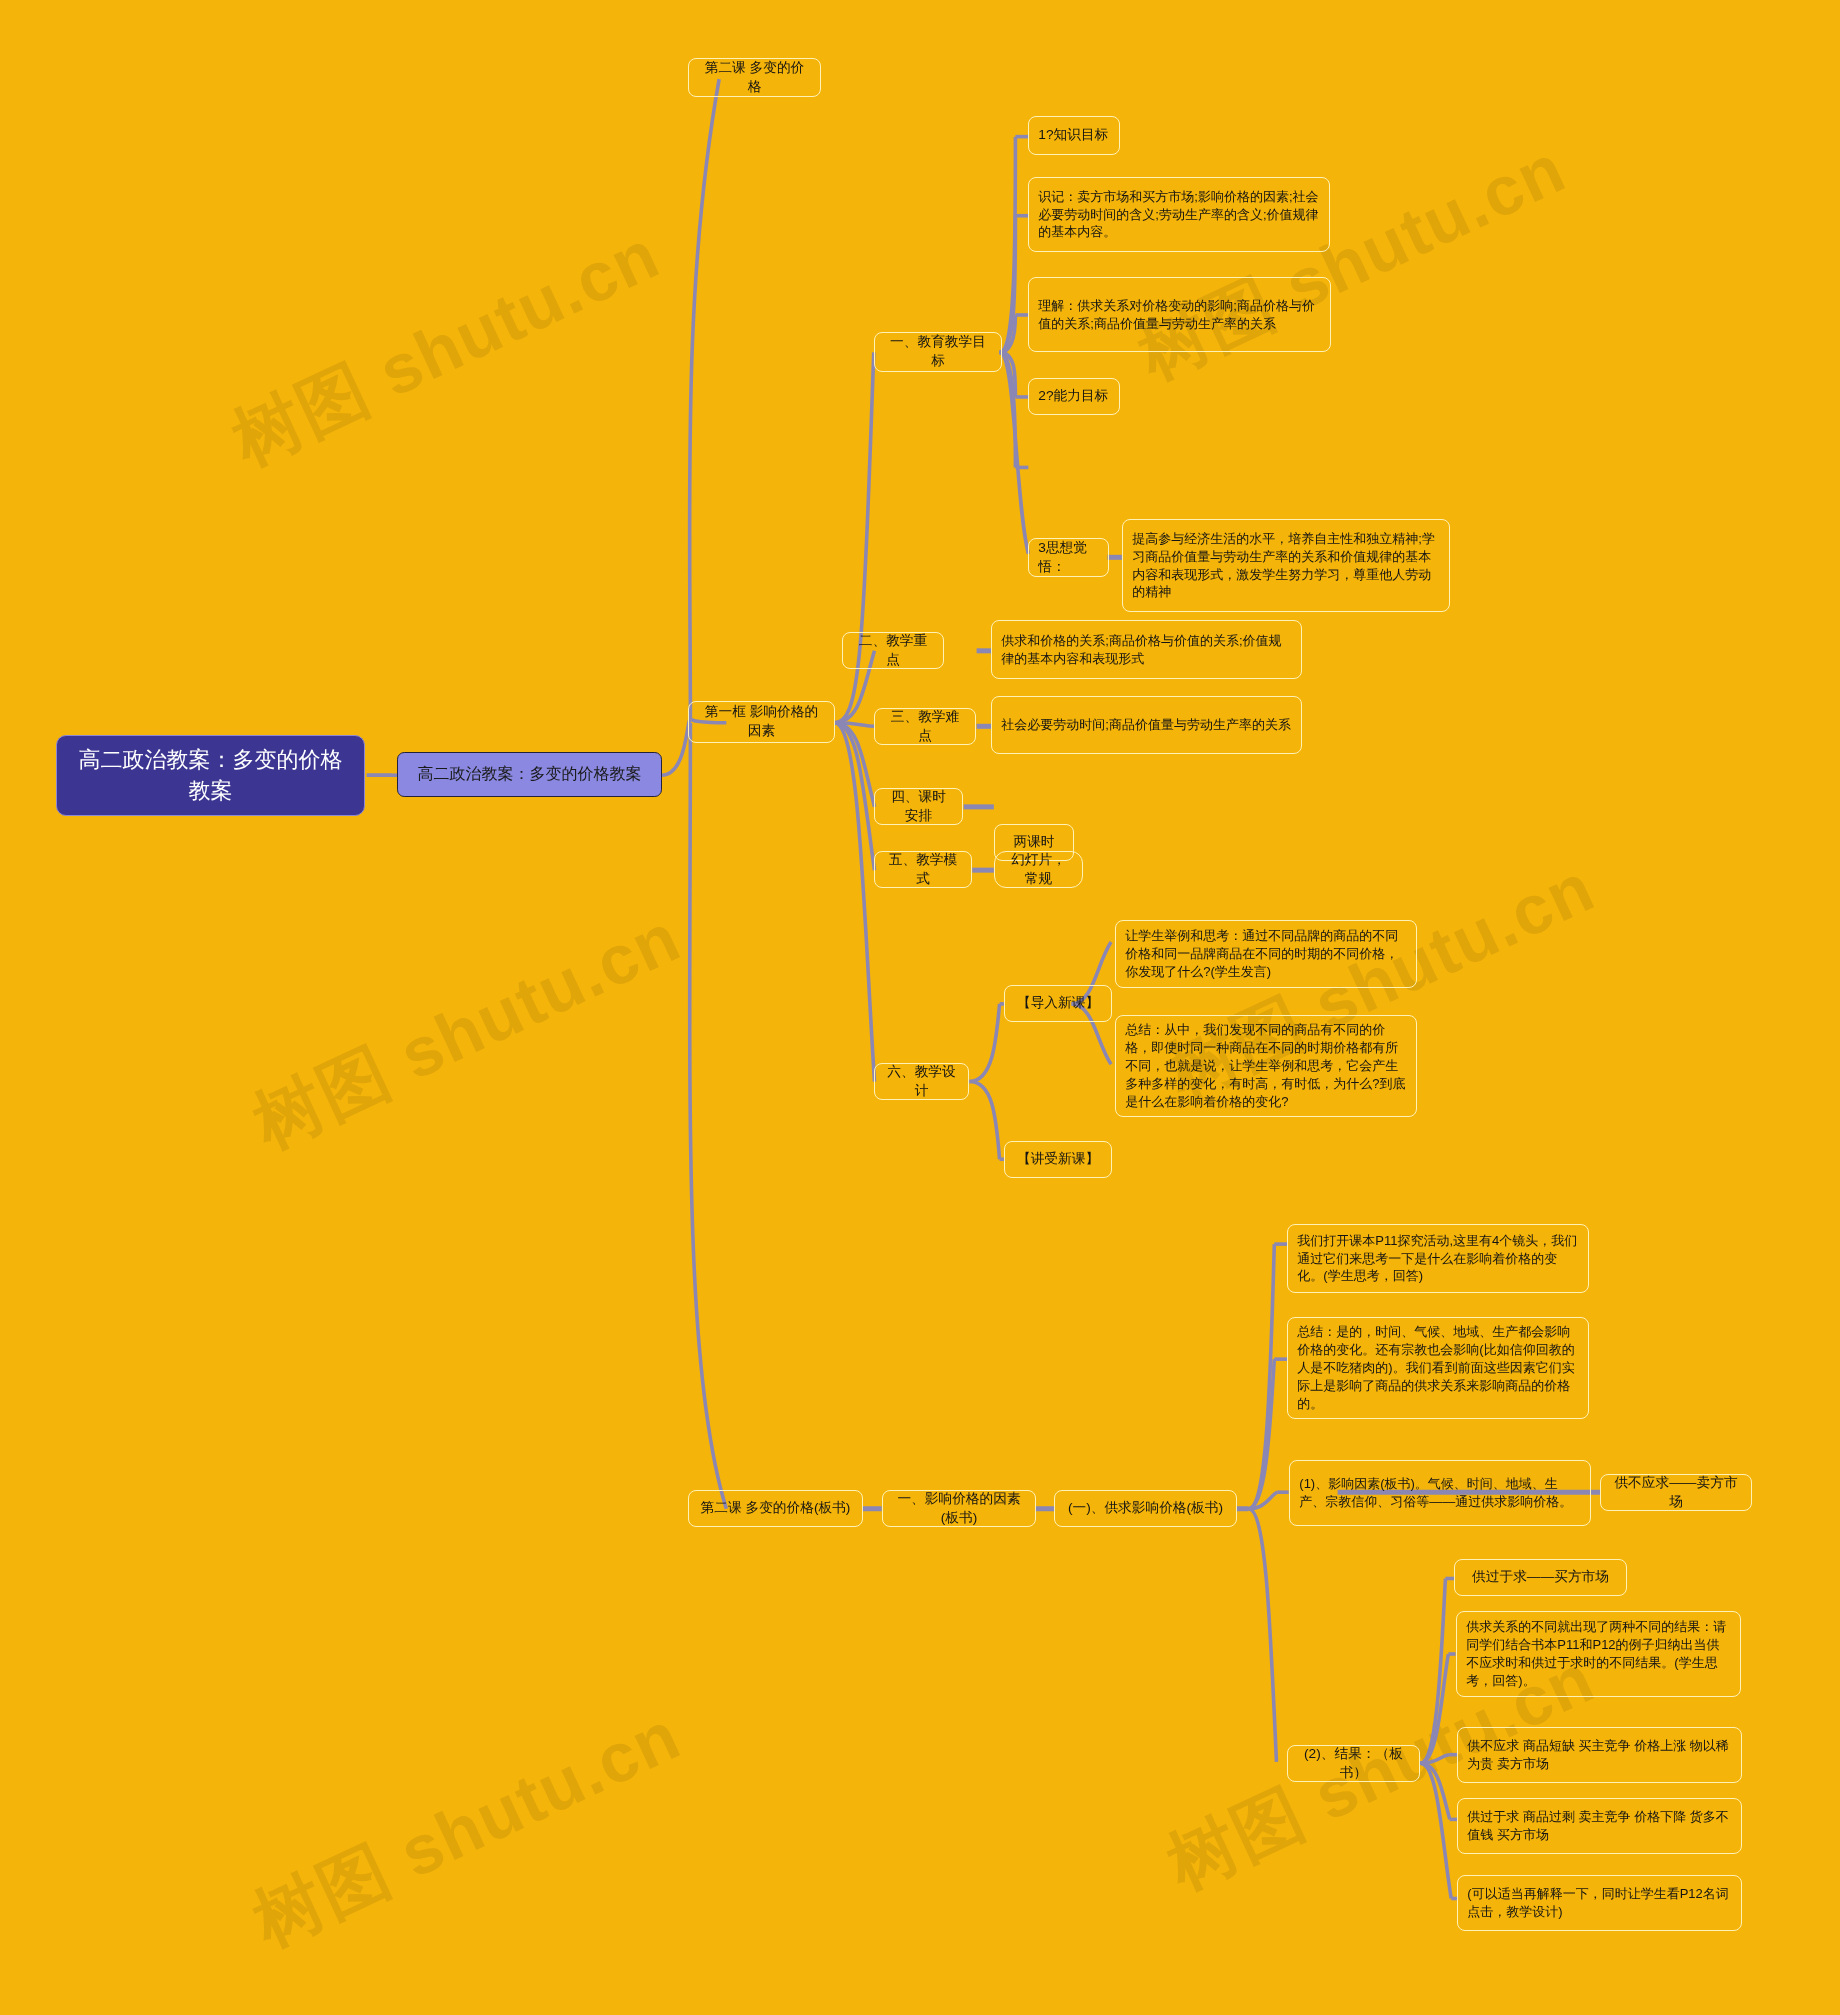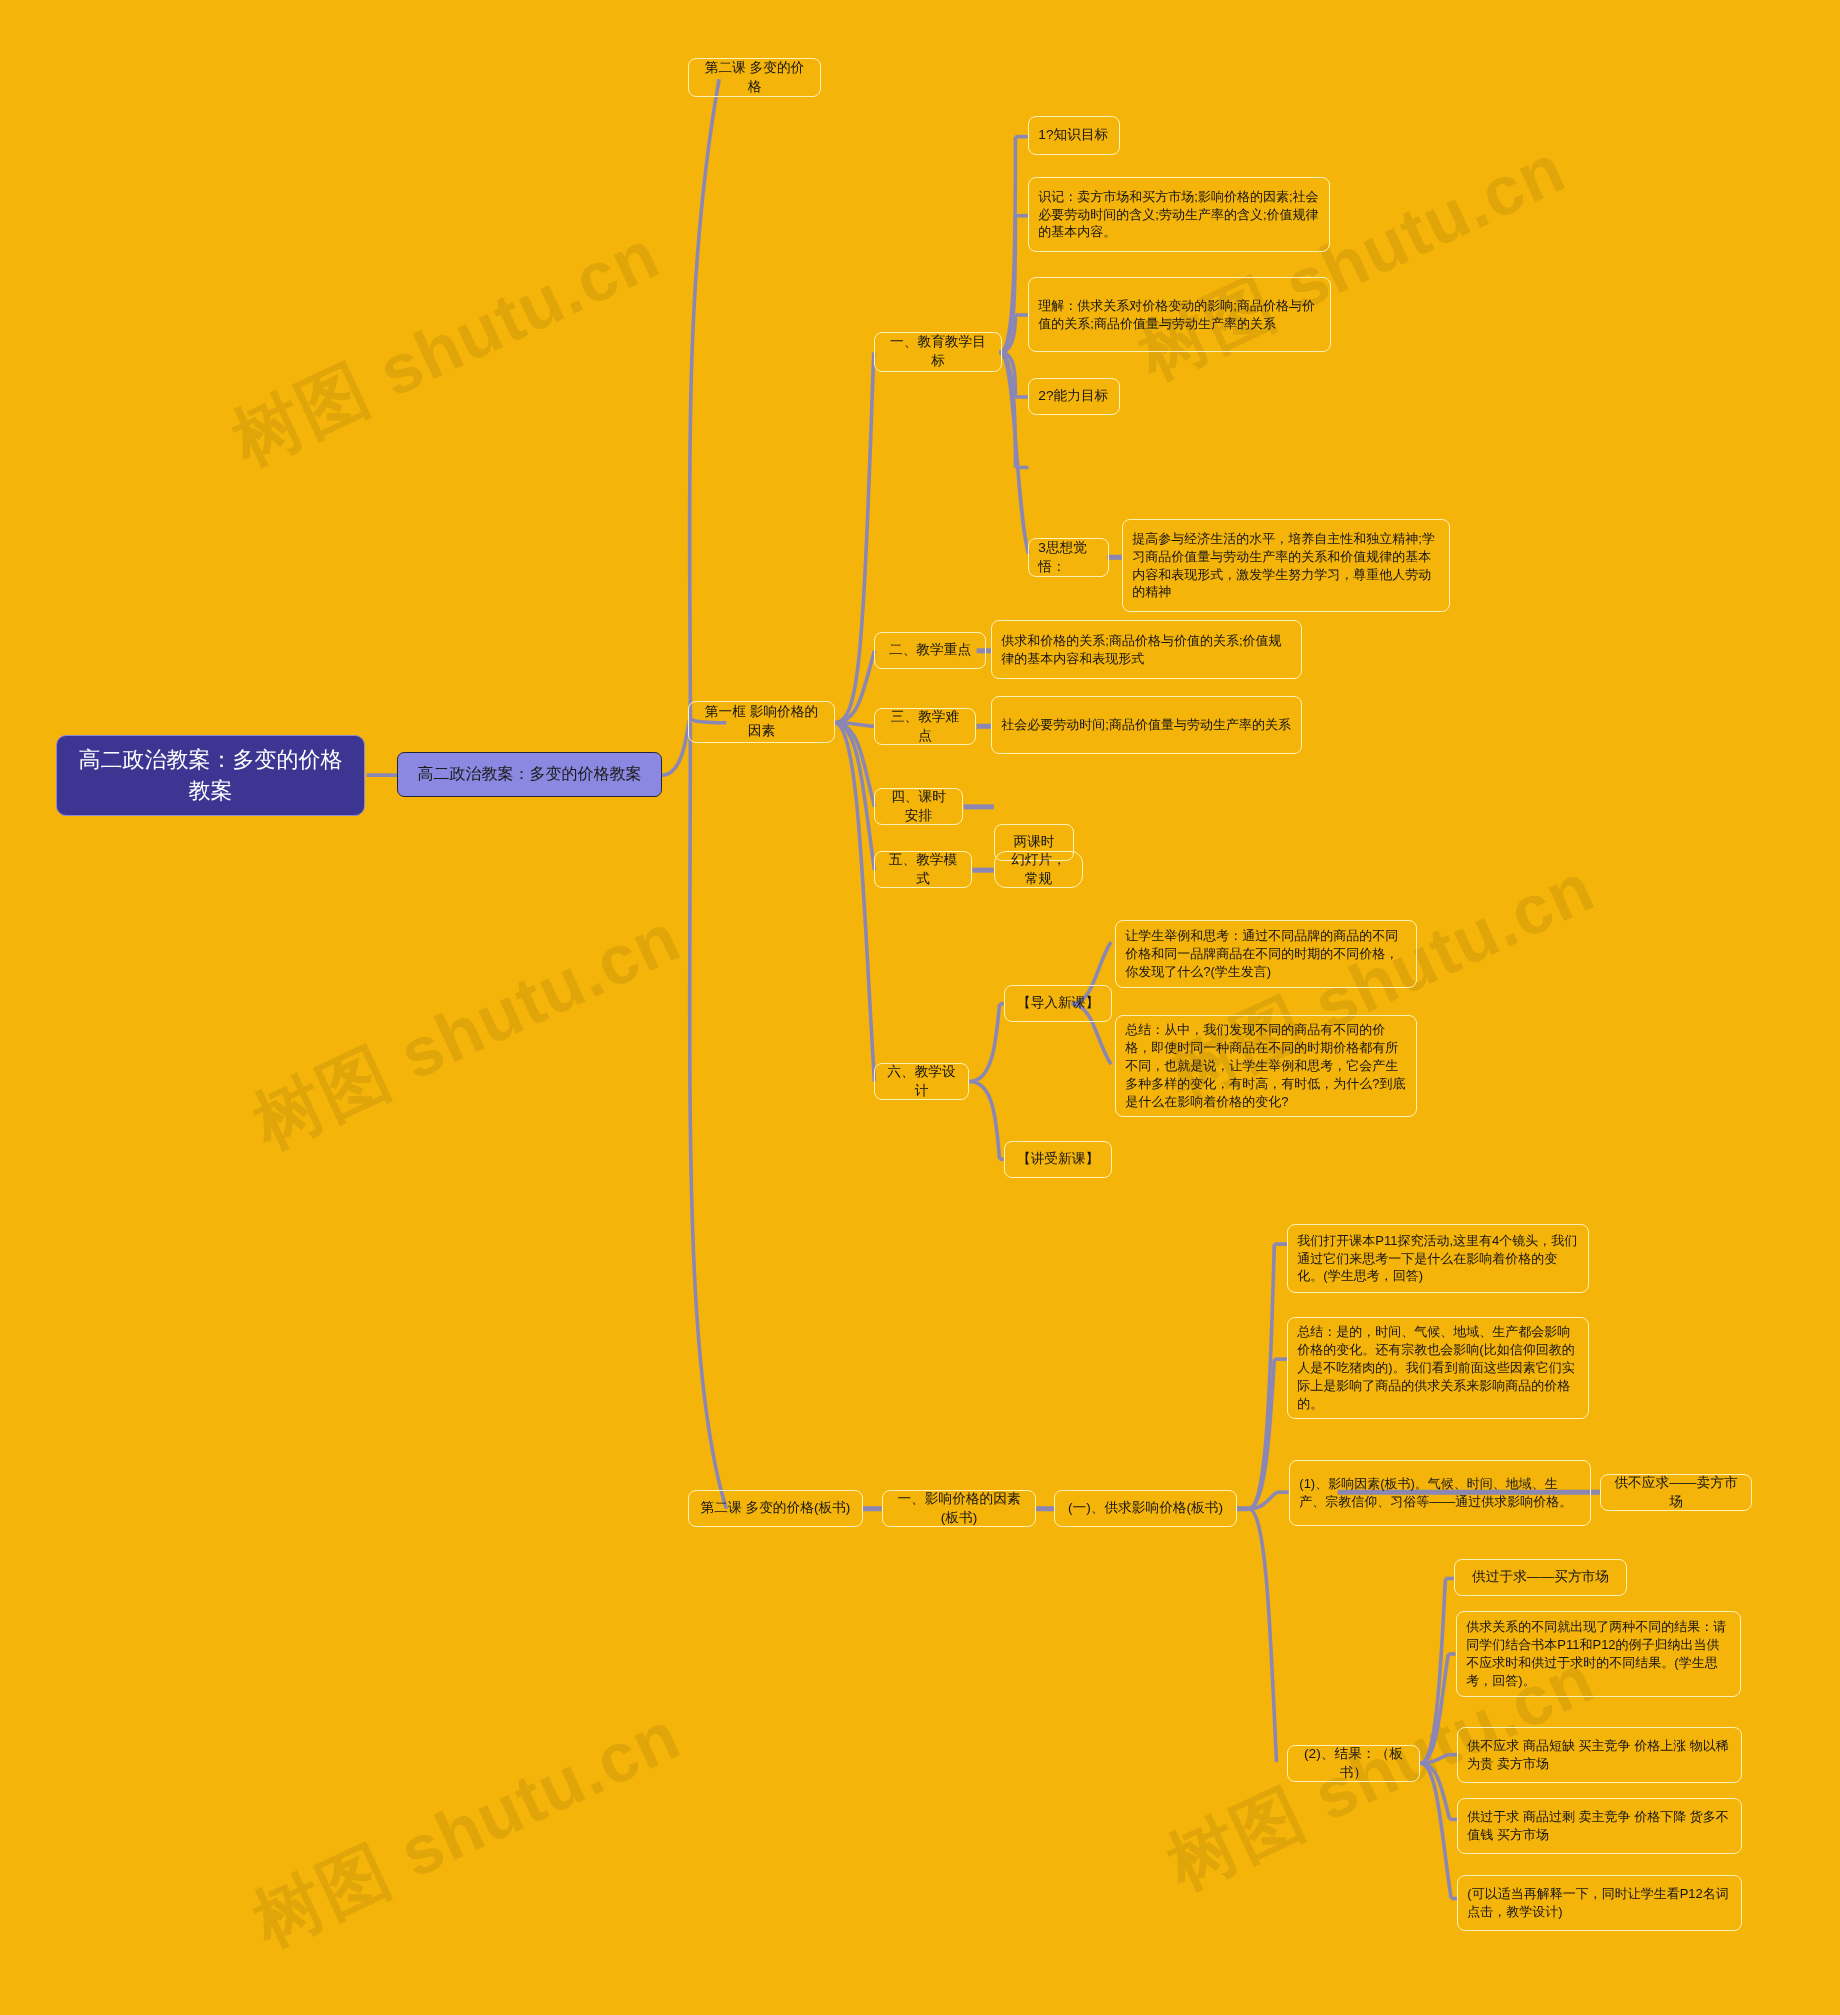--- a/index.html
+++ b/index.html
@@ -187,21 +187,21 @@
 
 
   <div class="node n-out" style="left:1028px;top:538px;width:81px;height:39px;">
     <span>3思想觉悟：</span>
   </div>
 
   <div class="node n-out n-sm" style="left:1122px;top:519px;width:328px;height:93px;">
     <span>提高参与经济生活的水平，培养自主性和独立精神;学习商品价值量与劳动生产率的关系和价值规律的基本内容和表现形式，激发学生努力学习，尊重他人劳动的精神</span>
   </div>
 
-  <div class="node n-out center" style="left:874px;top:632px;width:112px;height:37px;">
+  <div class="node n-out center" style="left:842px;top:632px;width:102px;height:37px;">
     <span>二、教学重点</span>
   </div>
   <div class="node n-out n-sm" style="left:991px;top:620px;width:311px;height:59px;">
     <span>供求和价格的关系;商品价格与价值的关系;价值规律的基本内容和表现形式</span>
   </div>
 
   <div class="node n-out center" style="left:874px;top:708px;width:102px;height:37px;">
     <span>三、教学难点</span>
   </div>
   <div class="node n-out n-sm" style="left:991px;top:696px;width:311px;height:58px;">

